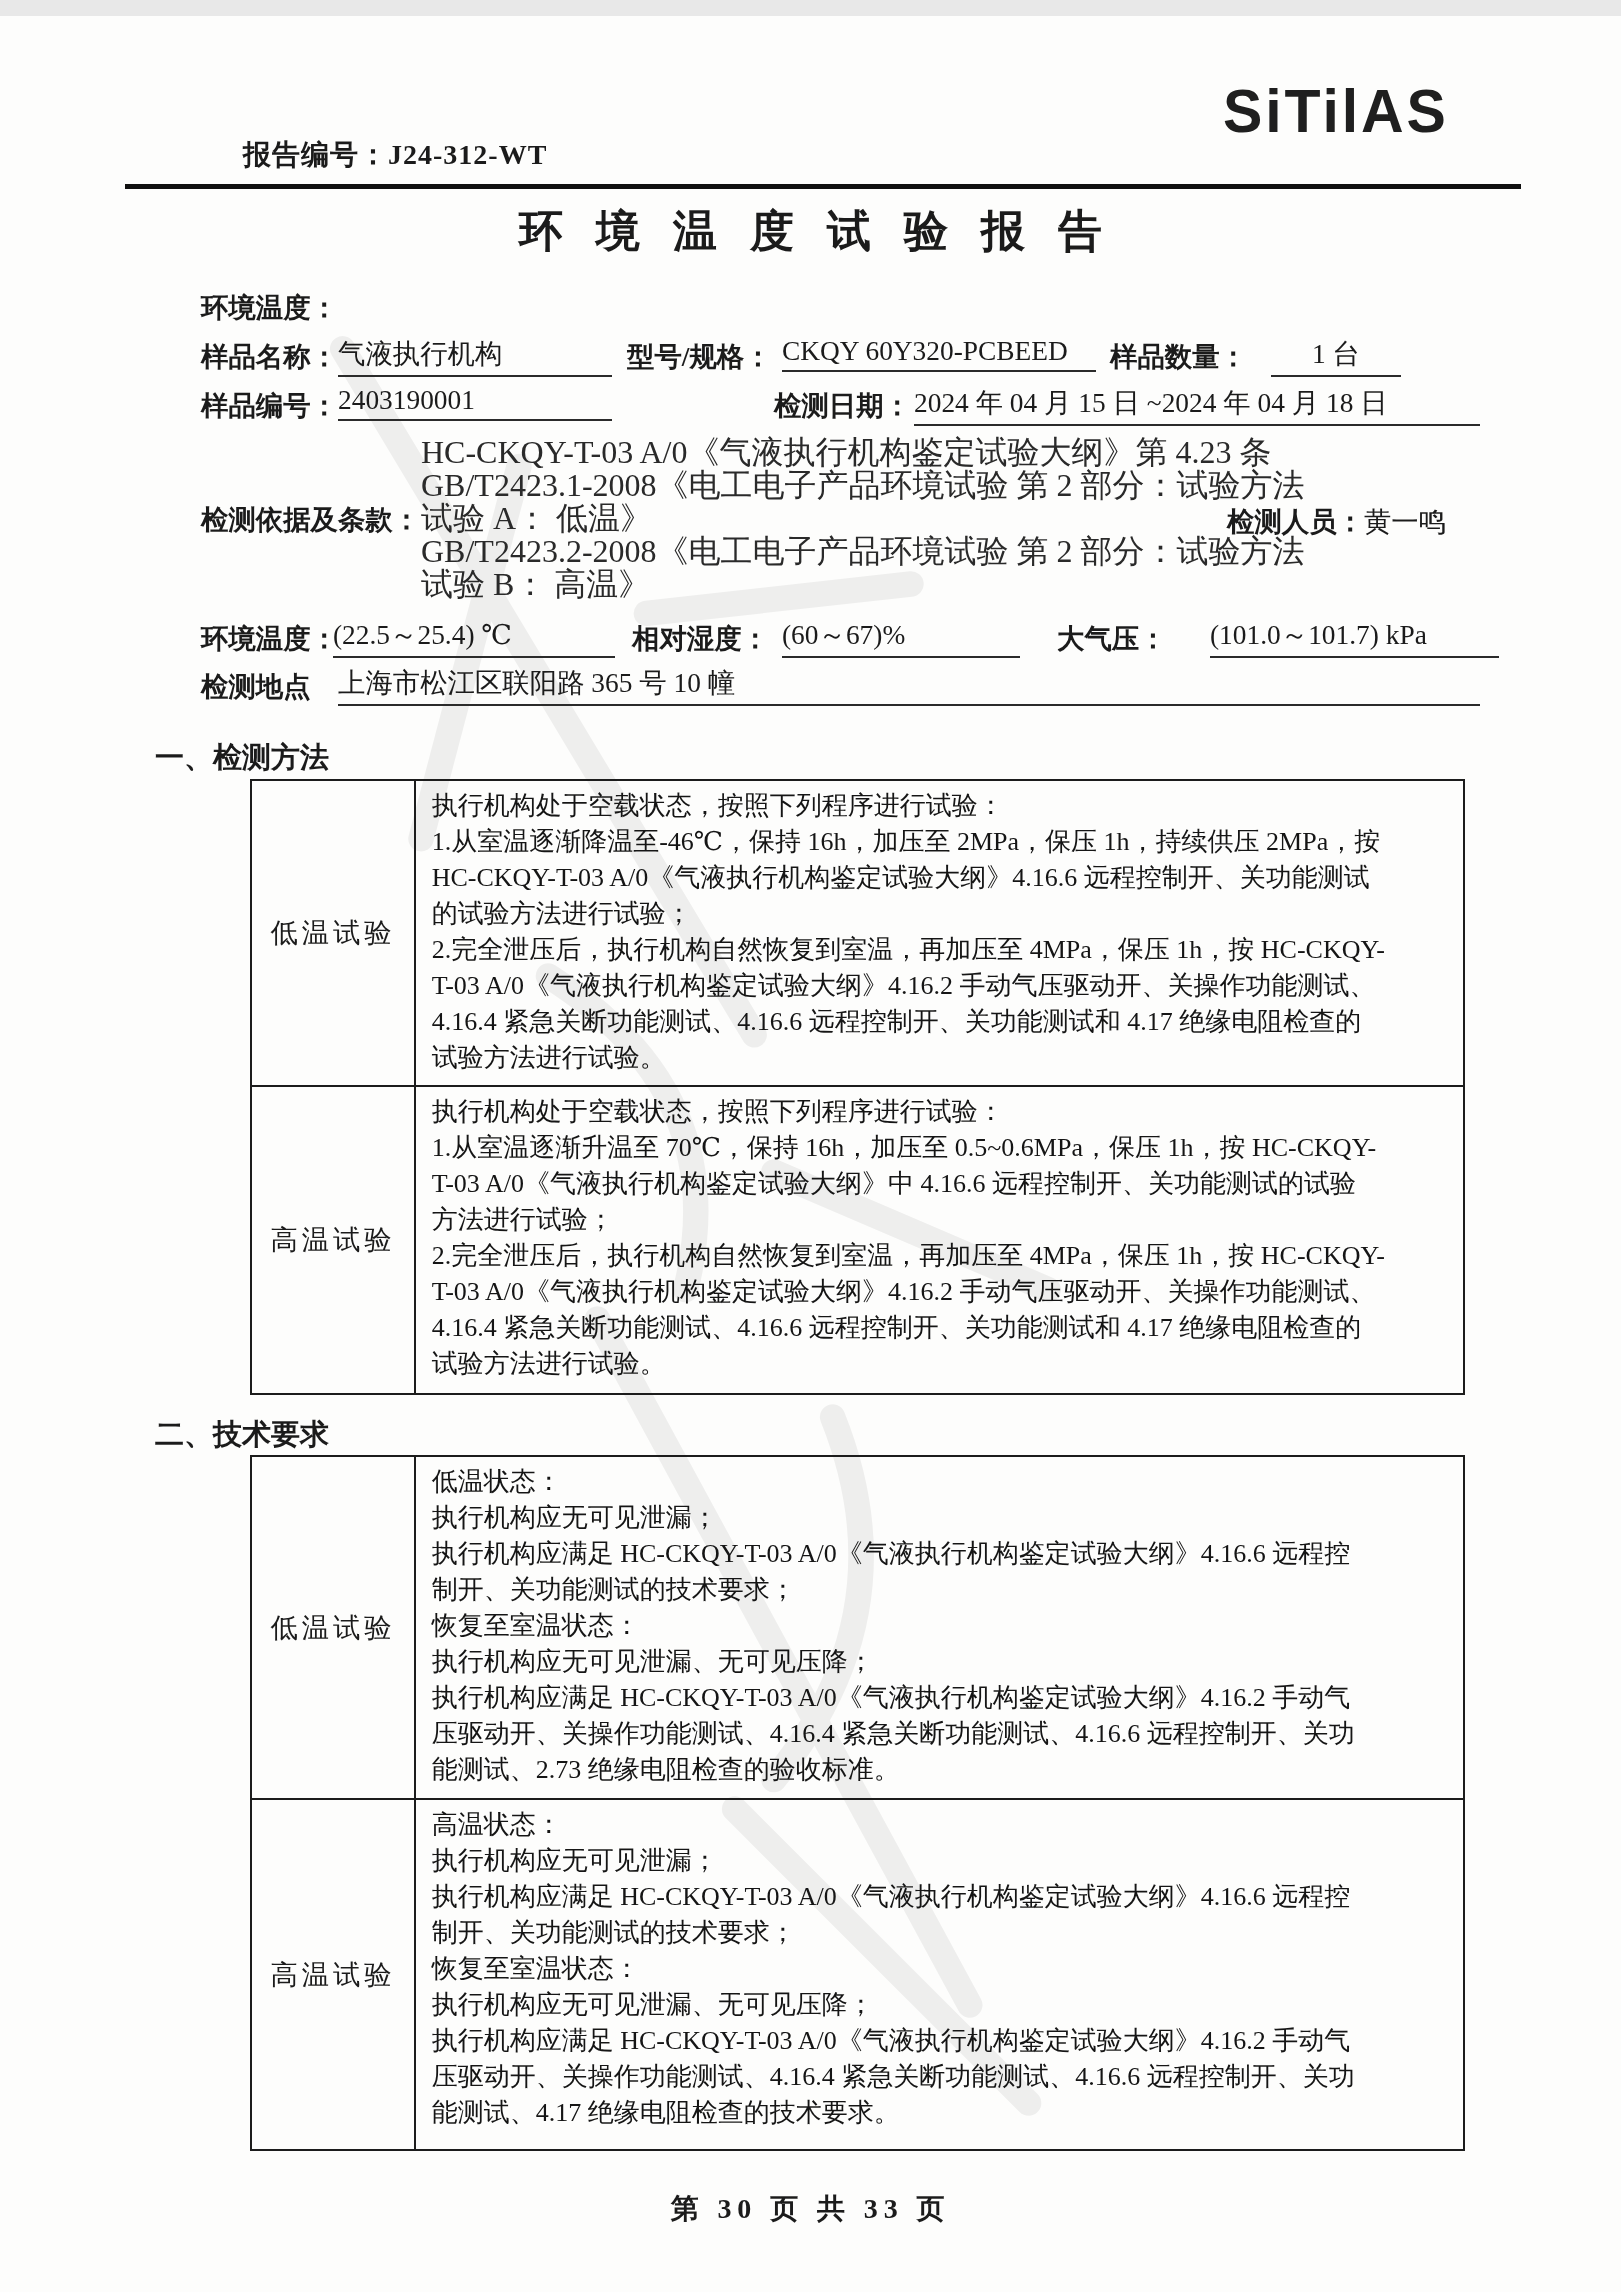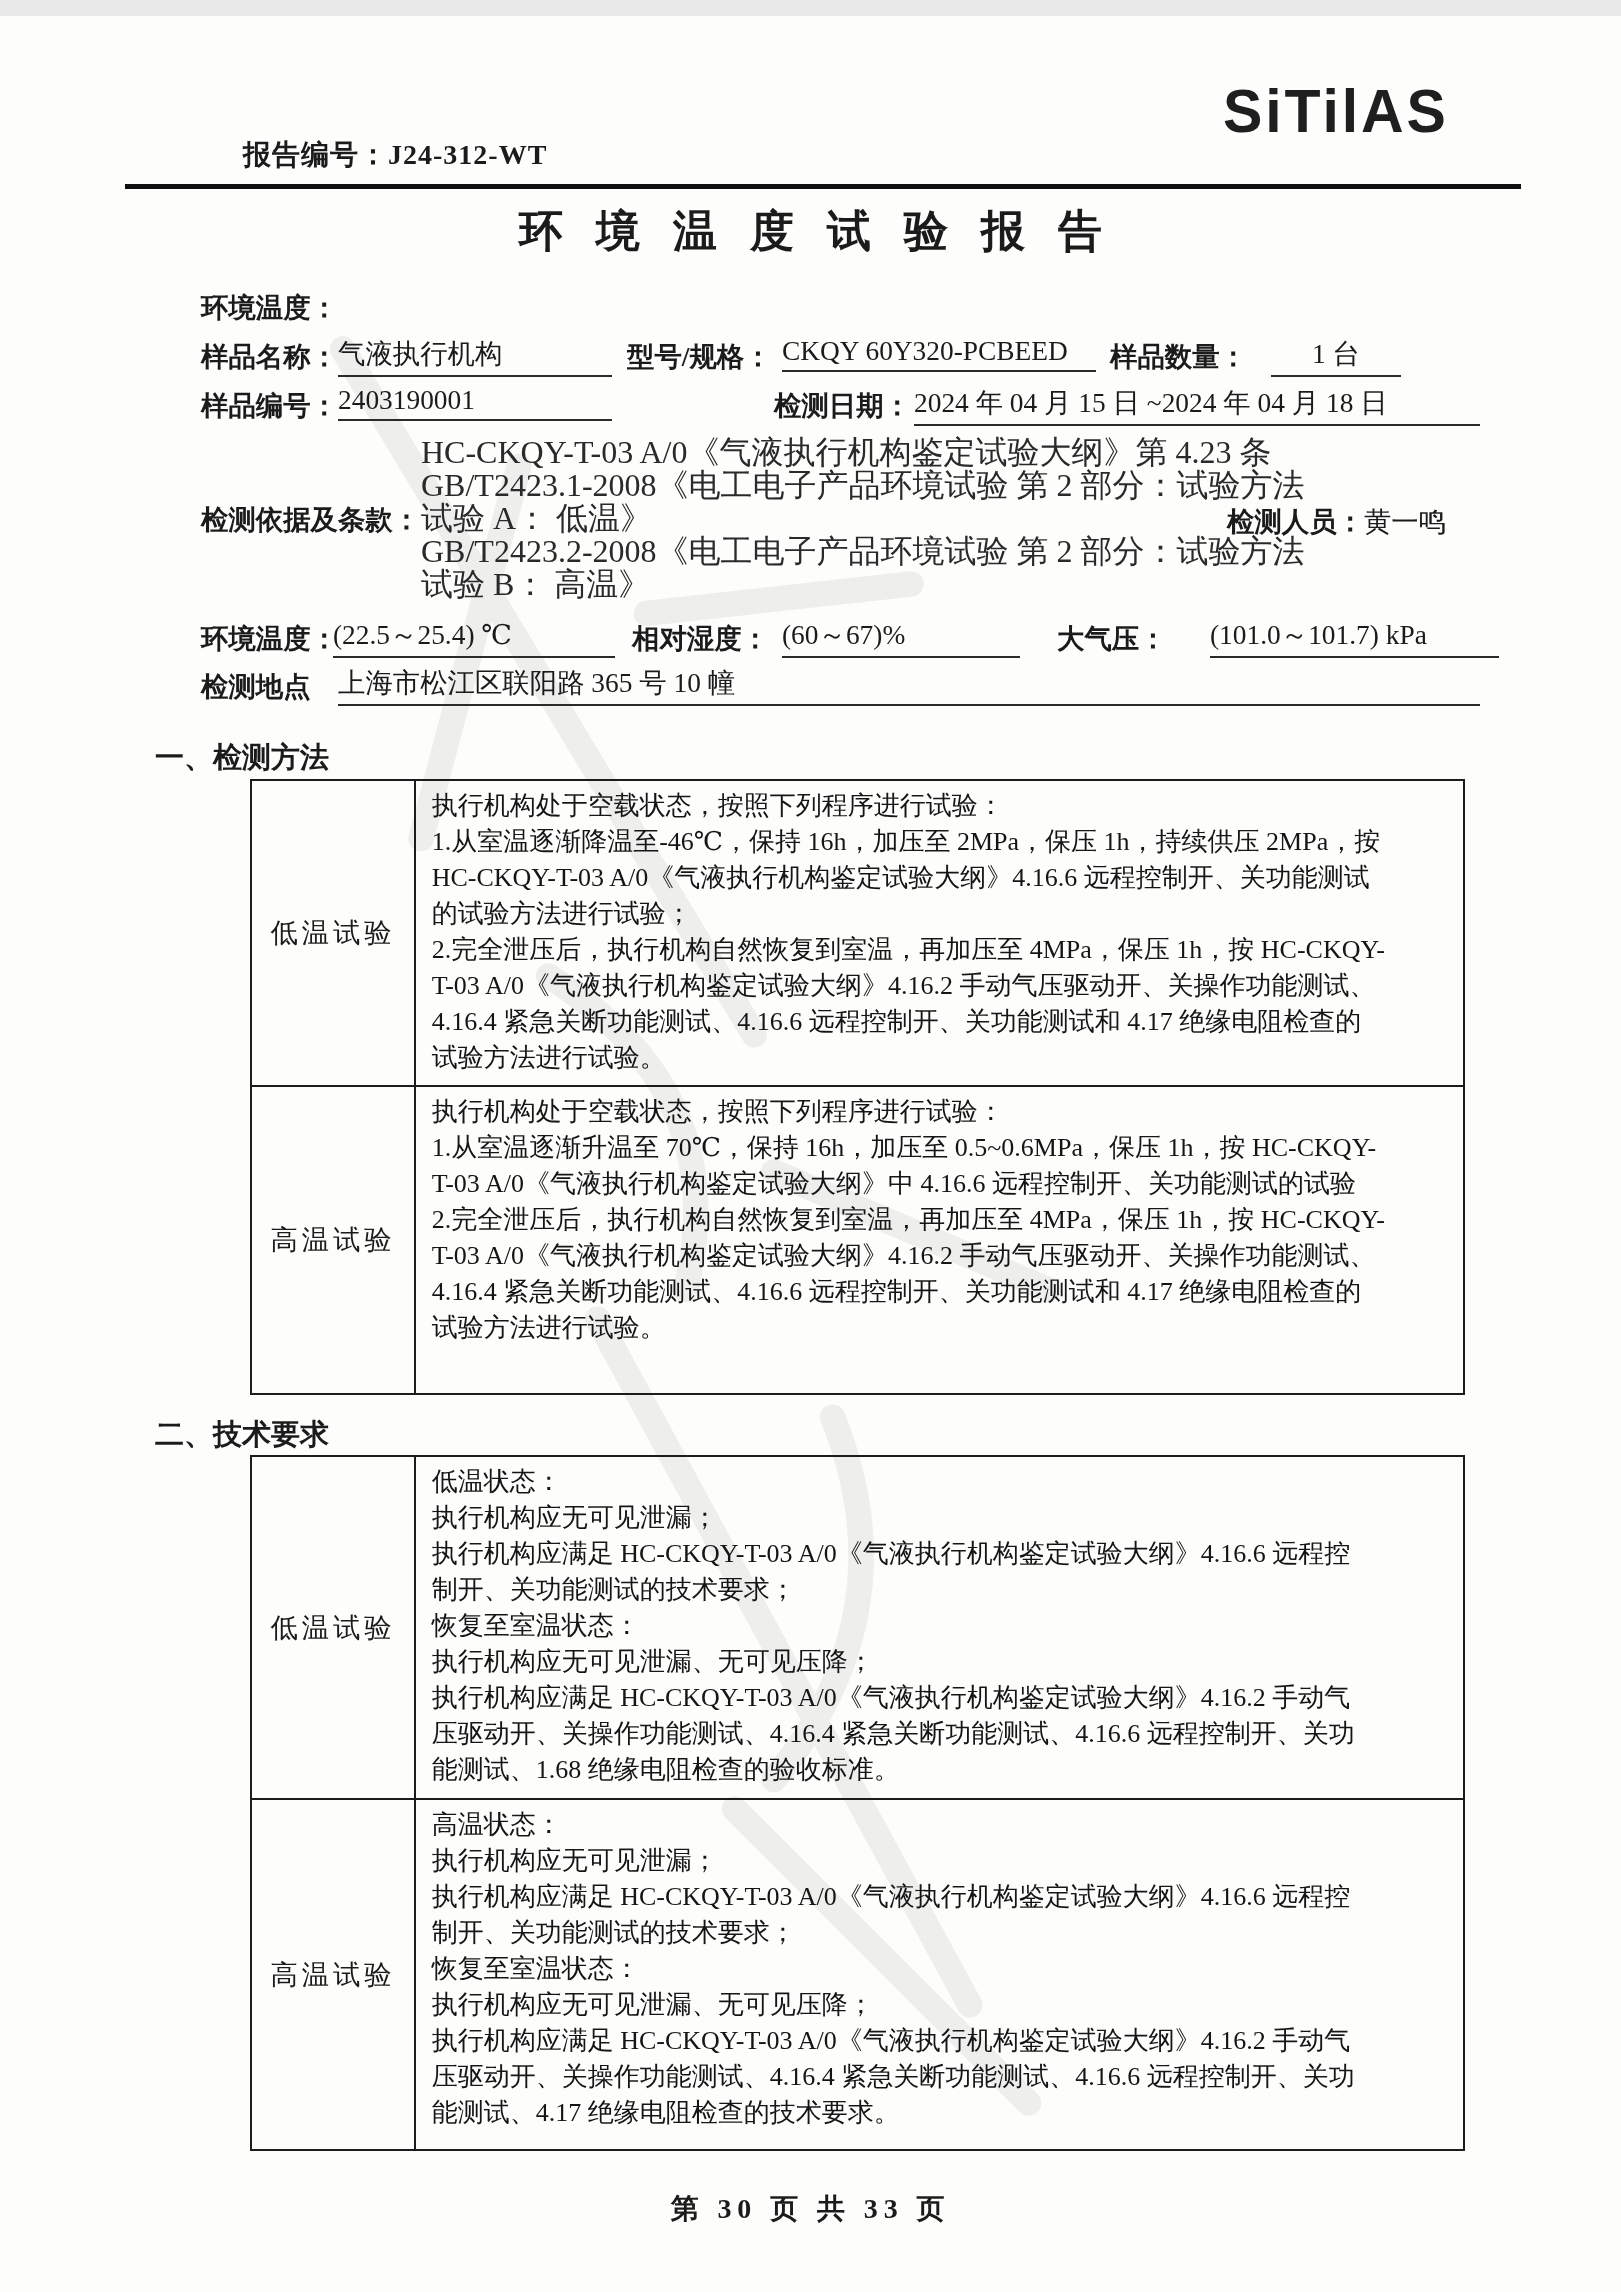--- a/index.html
+++ b/index.html
@@ -124,20 +124,21 @@
           <div class="">4.16.4 紧急关断功能测试、4.16.6 远程控制开、关功能测试和 4.17 绝缘电阻检查的</div>
           <div class="">试验方法进行试验。</div>
         </div>
     </div>
     <div class="tbl-row" style="min-height:306px;">
       <div class="tbl-head">高温试验</div>
       <div class="tbl-cell">
           <div class="">执行机构处于空载状态，按照下列程序进行试验：</div>
           <div class="">1.从室温逐渐升温至 70℃，保持 16h，加压至 0.5~0.6MPa，保压 1h，按 HC-CKQY-</div>
           <div class="">T-03 A/0《气液执行机构鉴定试验大纲》中 4.16.6 远程控制开、关功能测试的试验</div>
+          <div class="">方法进行试验；</div>
           <div class="">2.完全泄压后，执行机构自然恢复到室温，再加压至 4MPa，保压 1h，按 HC-CKQY-</div>
           <div class="">T-03 A/0《气液执行机构鉴定试验大纲》4.16.2 手动气压驱动开、关操作功能测试、</div>
           <div class="">4.16.4 紧急关断功能测试、4.16.6 远程控制开、关功能测试和 4.17 绝缘电阻检查的</div>
           <div class="">试验方法进行试验。</div>
         </div>
     </div>
   </div>
 
   <div class="abs sec-heading" style="left:155px;top:1399px;">二、技术要求</div>
   <div class="abs tbl" style="left:250px;top:1439px;">
@@ -145,21 +146,21 @@
       <div class="tbl-head">低温试验</div>
       <div class="tbl-cell">
           <div class="">低温状态：</div>
           <div class="">执行机构应无可见泄漏；</div>
           <div class="">执行机构应满足 HC-CKQY-T-03 A/0《气液执行机构鉴定试验大纲》4.16.6 远程控</div>
           <div class="">制开、关功能测试的技术要求；</div>
           <div class="">恢复至室温状态：</div>
           <div class="">执行机构应无可见泄漏、无可见压降；</div>
           <div class="">执行机构应满足 HC-CKQY-T-03 A/0《气液执行机构鉴定试验大纲》4.16.2 手动气</div>
           <div class="">压驱动开、关操作功能测试、4.16.4 紧急关断功能测试、4.16.6 远程控制开、关功</div>
-          <div class="">能测试、1.68 绝缘电阻检查的验收标准。</div>
+          <div class="">能测试、2.73 绝缘电阻检查的验收标准。</div>
         </div>
     </div>
     <div class="tbl-row" style="min-height:349px;">
       <div class="tbl-head">高温试验</div>
       <div class="tbl-cell">
           <div class="">高温状态：</div>
           <div class="">执行机构应无可见泄漏；</div>
           <div class="">执行机构应满足 HC-CKQY-T-03 A/0《气液执行机构鉴定试验大纲》4.16.6 远程控</div>
           <div class="">制开、关功能测试的技术要求；</div>
           <div class="">恢复至室温状态：</div>

